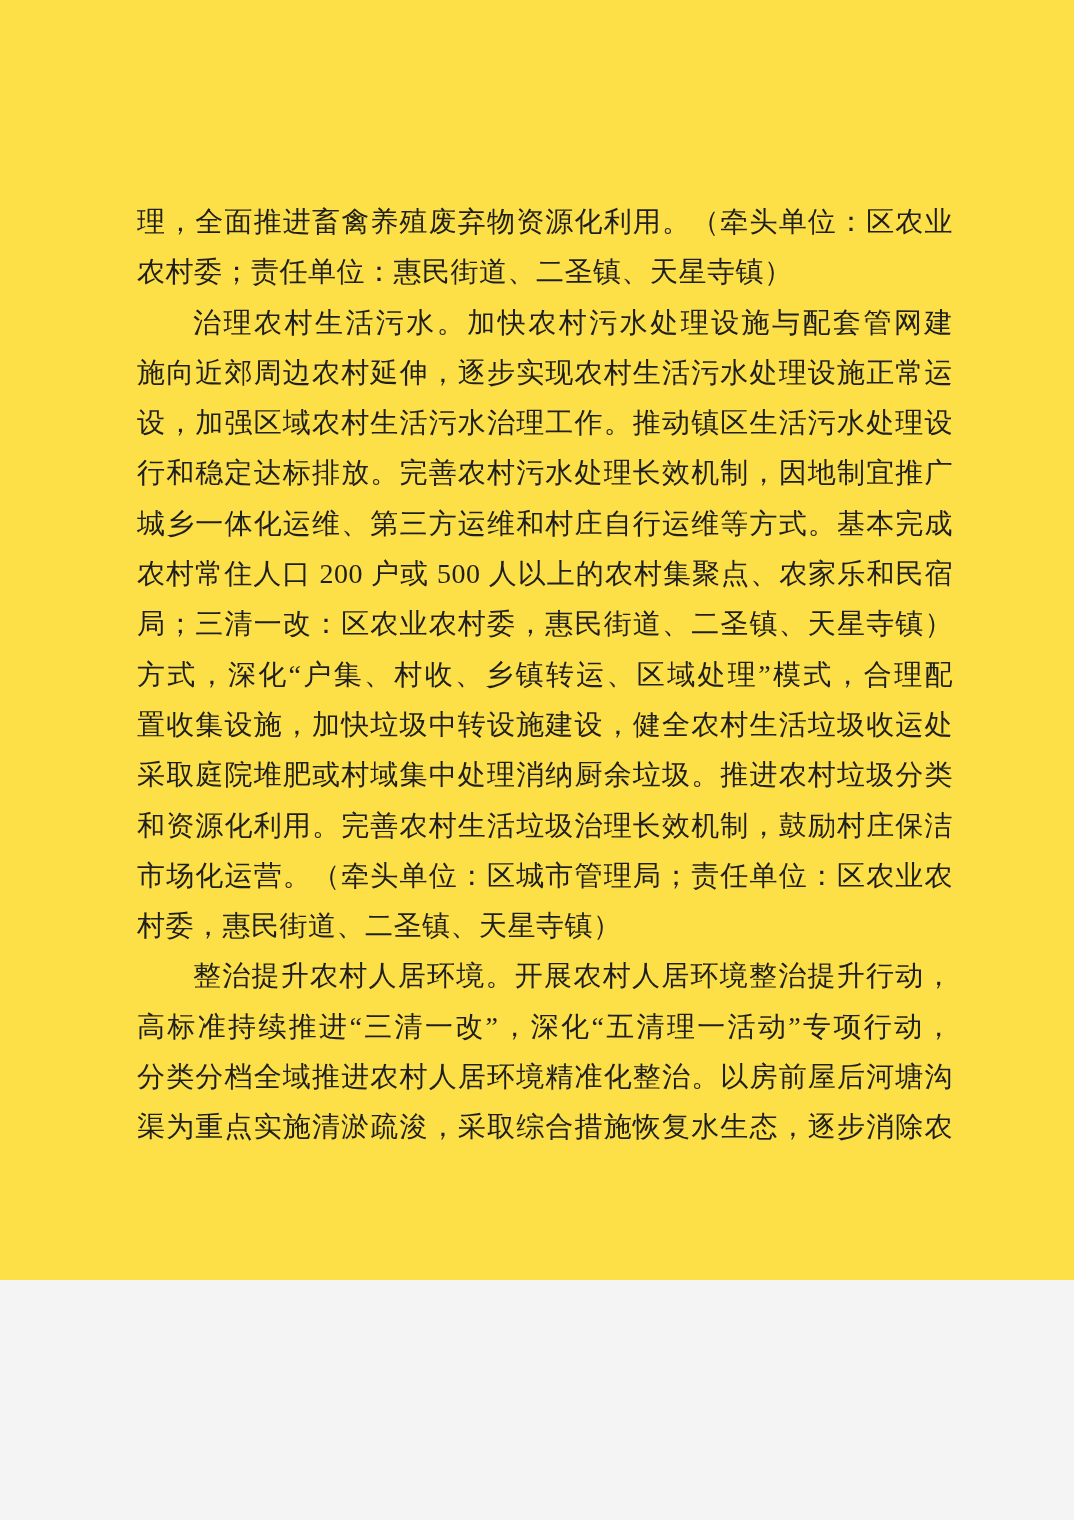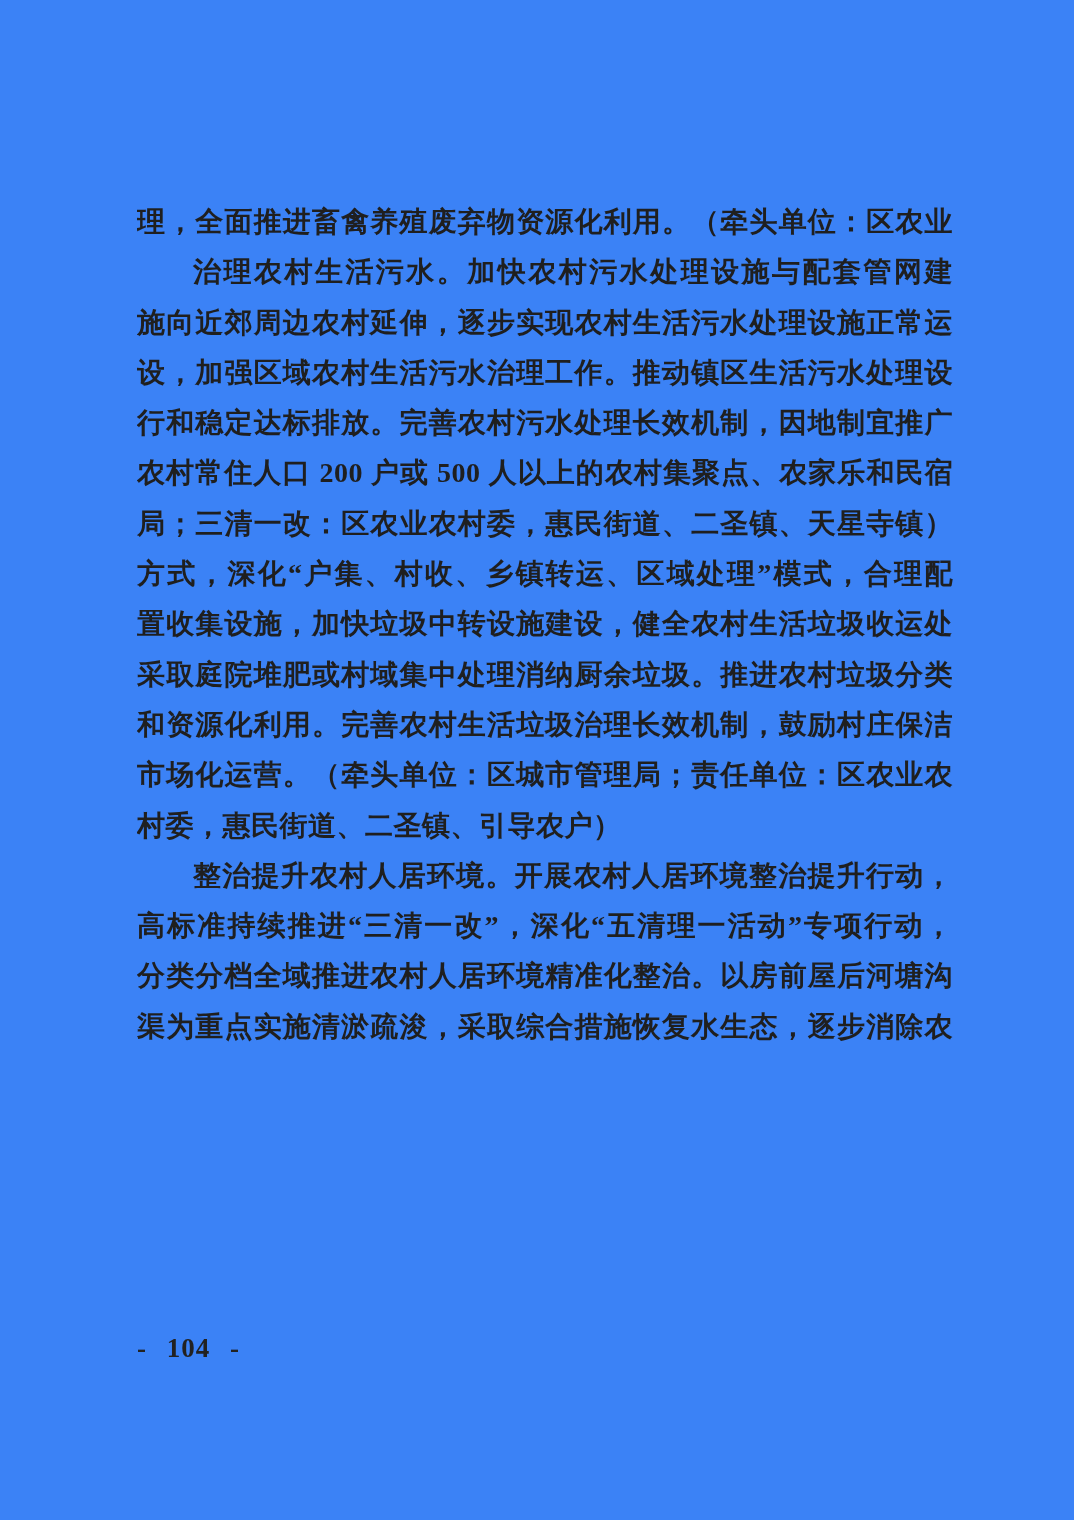--- a/index.html
+++ b/index.html
@@ -8,25 +8,24 @@
   }
   body {
     width: 1074px;
     height: 1520px;
     background: #f4f4f4;
     font-family: "Liberation Serif", serif;
   }
   .page {
     position: relative;
     width: 1074px;
-    height: 1520px;
-    background: #3b82f6;
+    height: 1280px;
+    background: #fde047;
     overflow: hidden;
     color: #1c1c1c;
-    font-weight: bold;
   }
   .text-block {
     position: absolute;
     left: 137px;
     top: 197px;
     width: 816px;
   }
   .line {
     font-size: 28px;
     height: 50.3px;
@@ -55,32 +54,34 @@
     letter-spacing: 1px;
   }
 </style>
 </head>
 <body>
 
 <div class="page">
 
   <div class="text-block">
     <div class="line">理，全面推进畜禽养殖废弃物资源化利用。（牵头单位：区农业</div>
+    <div class="line end">农村委；责任单位：惠民街道、二圣镇、天星寺镇）</div>
     <div class="line indent">治理农村生活污水。加快农村污水处理设施与配套管网建</div>
     <div class="line">施向近郊周边农村延伸，逐步实现农村生活污水处理设施正常运</div>
     <div class="line">设，加强区域农村生活污水治理工作。推动镇区生活污水处理设</div>
     <div class="line">行和稳定达标排放。完善农村污水处理长效机制，因地制宜推广</div>
+    <div class="line">城乡一体化运维、第三方运维和村庄自行运维等方式。基本完成</div>
     <div class="line">农村常住人口 200 户或 500 人以上的农村集聚点、农家乐和民宿</div>
     <div class="line">局；三清一改：区农业农村委，惠民街道、二圣镇、天星寺镇）</div>
     <div class="line">方式，深化“户集、村收、乡镇转运、区域处理”模式，合理配</div>
     <div class="line">置收集设施，加快垃圾中转设施建设，健全农村生活垃圾收运处</div>
     <div class="line">采取庭院堆肥或村域集中处理消纳厨余垃圾。推进农村垃圾分类</div>
     <div class="line">和资源化利用。完善农村生活垃圾治理长效机制，鼓励村庄保洁</div>
     <div class="line">市场化运营。（牵头单位：区城市管理局；责任单位：区农业农</div>
-    <div class="line end">村委，惠民街道、二圣镇、引导农户）</div>
+    <div class="line end">村委，惠民街道、二圣镇、天星寺镇）</div>
     <div class="line indent">整治提升农村人居环境。开展农村人居环境整治提升行动，</div>
     <div class="line">高标准持续推进“三清一改”，深化“五清理一活动”专项行动，</div>
     <div class="line">分类分档全域推进农村人居环境精准化整治。以房前屋后河塘沟</div>
     <div class="line">渠为重点实施清淤疏浚，采取综合措施恢复水生态，逐步消除农</div>
   </div>
 
   <div class="page-number">- 104 -</div>
 
 </div>
 

